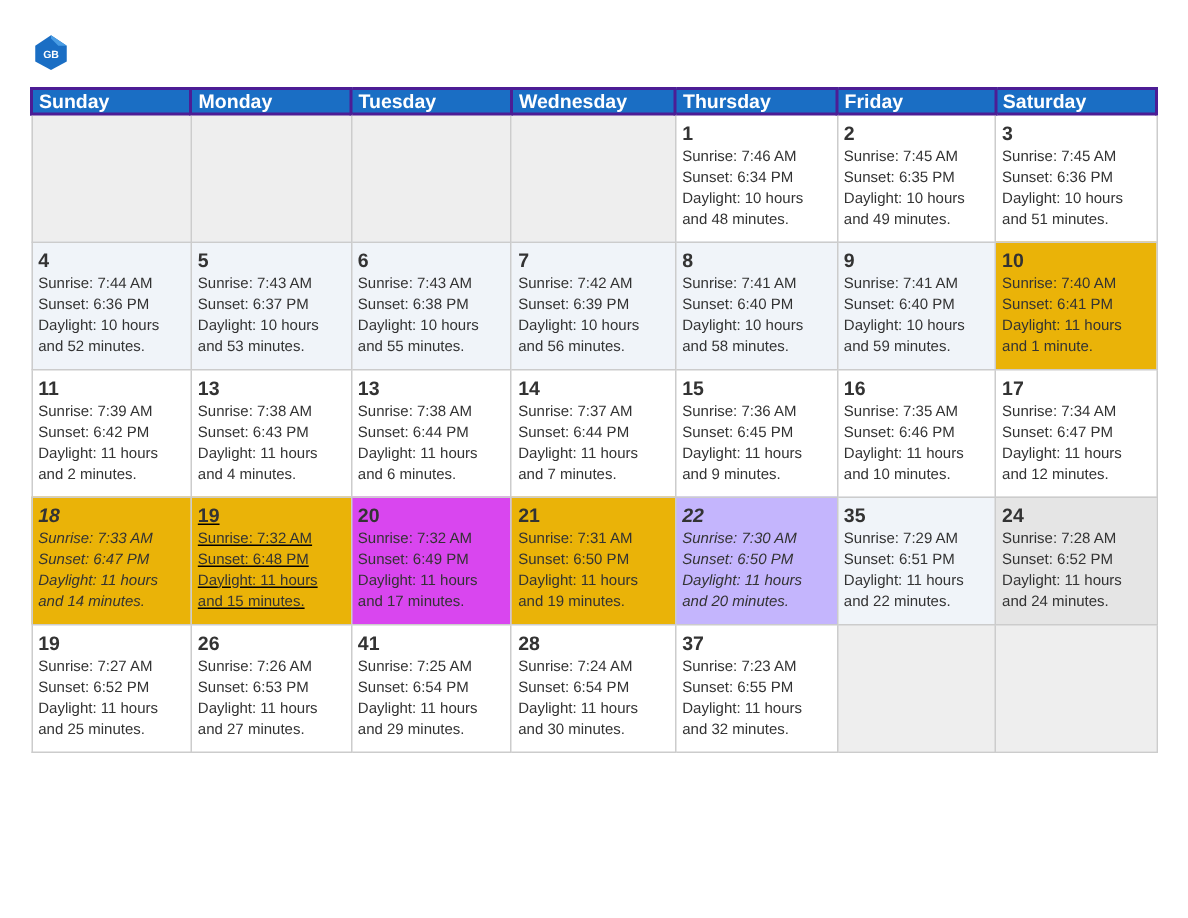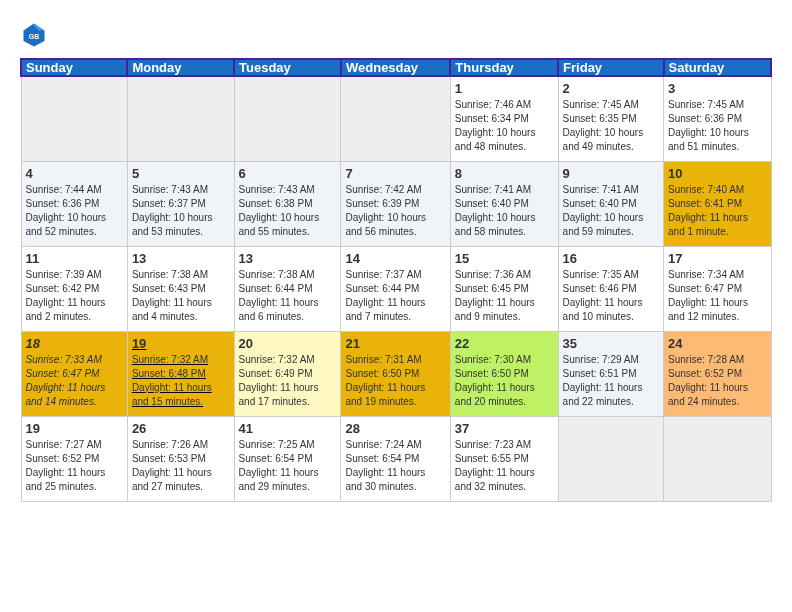--- a/index.html
+++ b/index.html
@@ -205,37 +205,37 @@
       </tr>
       <tr class="week-row">
         <td style="background: #eab308; font-style: italic;">
           <div class="day-number">18</div>
           <div class="day-info">Sunrise: 7:33 AM<br>Sunset: 6:47 PM<br>Daylight: 11 hours<br>and 14 minutes.</div>
         </td>
         <td style="background: #eab308; text-decoration: underline;">
           <div class="day-number">19</div>
           <div class="day-info">Sunrise: 7:32 AM<br>Sunset: 6:48 PM<br>Daylight: 11 hours<br>and 15 minutes.</div>
         </td>
-        <td style="background: #fef9c3;">
+        <td style="background: #d946ef;">
           <div class="day-number">20</div>
           <div class="day-info">Sunrise: 7:32 AM<br>Sunset: 6:49 PM<br>Daylight: 11 hours<br>and 17 minutes.</div>
         </td>
         <td style="background: #eab308;">
           <div class="day-number">21</div>
           <div class="day-info">Sunrise: 7:31 AM<br>Sunset: 6:50 PM<br>Daylight: 11 hours<br>and 19 minutes.</div>
         </td>
-        <td style="background: #bef264;">
+        <td style="background: #c4b5fd; font-style: italic;">
           <div class="day-number">22</div>
           <div class="day-info">Sunrise: 7:30 AM<br>Sunset: 6:50 PM<br>Daylight: 11 hours<br>and 20 minutes.</div>
         </td>
         <td style="background: rgb(240, 244, 249);">
           <div class="day-number">35</div>
           <div class="day-info">Sunrise: 7:29 AM<br>Sunset: 6:51 PM<br>Daylight: 11 hours<br>and 22 minutes.</div>
         </td>
-        <td style="background: #fdba74;">
+        <td style="background: #e5e5e5;">
           <div class="day-number">24</div>
           <div class="day-info">Sunrise: 7:28 AM<br>Sunset: 6:52 PM<br>Daylight: 11 hours<br>and 24 minutes.</div>
         </td>
       </tr>
       <tr class="week-row">
         <td>
           <div class="day-number">19</div>
           <div class="day-info">Sunrise: 7:27 AM<br>Sunset: 6:52 PM<br>Daylight: 11 hours<br>and 25 minutes.</div>
         </td>
         <td>

